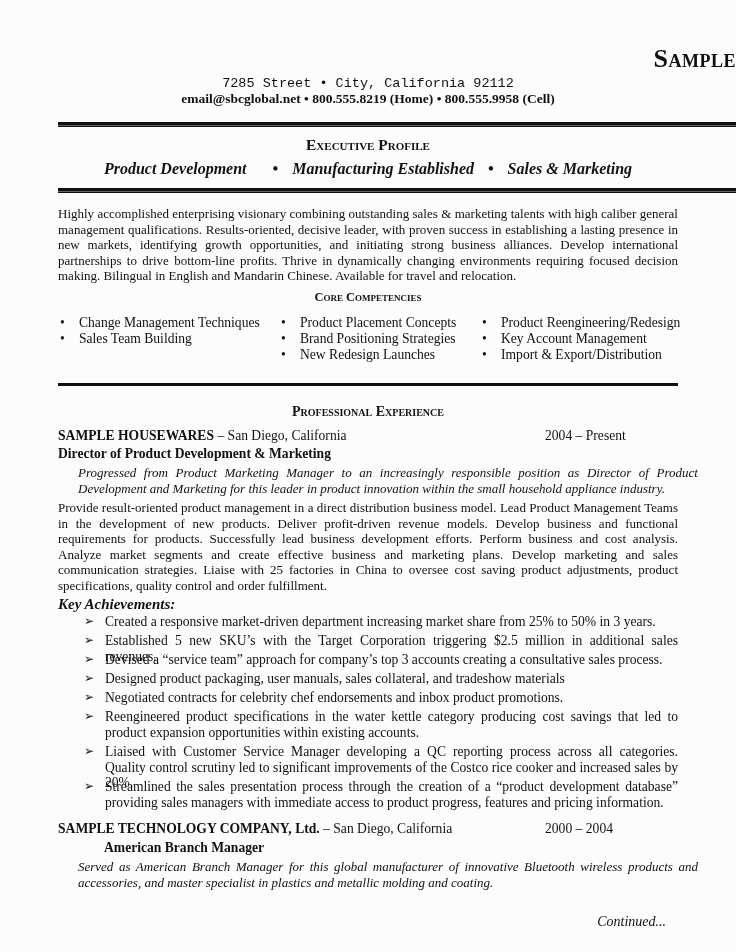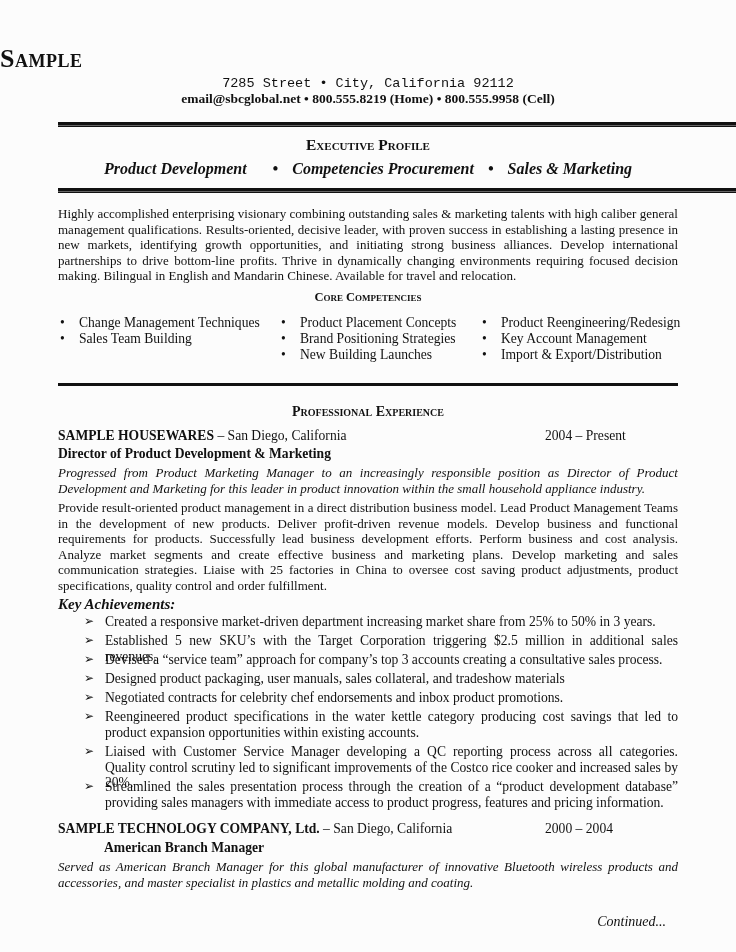--- a/index.html
+++ b/index.html
@@ -1,34 +1,34 @@
 <!DOCTYPE html>
 <html><head>
 <meta charset="utf-8">
 <style>
   html,body{margin:0;padding:0;background:#fcfcfc;}
   body{width:736px;height:952px;overflow:hidden;font-family:"Liberation Serif","DejaVu Serif",serif;color:#111;position:relative;}
   .page{position:absolute;left:0;top:0;width:736px;height:952px;}
-  .name{position:absolute;left:0;width:736px;top:44px;text-align:left;font-weight:bold;font-size:26px;font-variant:small-caps;letter-spacing:0.5px;}
+  .name{position:absolute;left:0;width:736px;top:44px;text-align:right;font-weight:bold;font-size:26px;font-variant:small-caps;letter-spacing:0.5px;}
   .addr{position:absolute;left:0;width:736px;top:76px;text-align:center;font-size:13.5px;font-family:Liberation Mono, monospace;}
   .contact{position:absolute;left:0;width:736px;top:91px;text-align:center;font-size:13.5px;font-weight:bold;}
   .rule-double{position:absolute;left:58px;width:678px;height:3px;background:#111;border-bottom:1px solid #666;box-shadow:0 1px 0 #111;}
   .rule-single{position:absolute;left:58px;width:620px;height:3px;background:#111;}
   .sec-title{position:absolute;left:0;width:736px;text-align:center;font-weight:bold;font-variant:small-caps;}
   .tagline{position:absolute;left:0;width:736px;top:160px;text-align:center;font-size:16px;font-weight:bold;font-style:italic;}
   .tagline .dot{margin:0 10px;}
   .para{position:absolute;left:58px;width:620px;font-size:13px;line-height:15.6px;text-align:justify;}
   .comp{position:absolute;top:315px;font-size:13.6px;line-height:16px;}
   .comp div{white-space:nowrap;}
   .comp .b{display:inline-block;width:19px;text-align:left;padding-left:2px;}
   .job-line{position:absolute;left:58px;width:620px;font-size:13.6px;}
   .job-line .co{font-weight:bold;}
   .job-line .dates{position:absolute;left:487px;top:0;}
   .role{position:absolute;left:58px;font-size:13.6px;font-weight:bold;}
-  .italic{font-style:italic;}
+  .italic{font-style:italic;margin-left:20px;}
   .ka-title{position:absolute;left:58px;top:596px;font-size:15px;font-weight:bold;font-style:italic;}
   .ach{position:absolute;left:84px;width:594px;font-size:13.6px;line-height:15.6px;}
   .ach .arrow{position:absolute;left:0;top:0;font-size:12px;}
   .ach .txt{display:block;margin-left:21px;text-align:justify;}
   .continued{position:absolute;right:70px;top:914px;font-size:14px;font-style:italic;}
 </style>
 </head>
 <body>
 
 <div class="page">
@@ -37,39 +37,39 @@
   <div class="addr">7285 Street • City, California 92112</div>
   <div class="contact">email@sbcglobal.net • 800.555.8219 (Home) • 800.555.9958 (Cell)</div>
 
   <div class="rule-double" style="top:122px;"></div>
 
   <div class="sec-title" style="top:136px;font-size:15.5px;">Executive Profile</div>
 
   <div class="tagline">
     <span>Product Development</span>
     <span class="dot" style="margin-left:22px;">•</span>
-    <span>Competencies Procurement</span>
+    <span>Manufacturing Established</span>
     <span class="dot">•</span>
     <span>Sales &amp; Marketing</span>
   </div>
 
   <div class="rule-double" style="top:188px;"></div>
 
   <div class="para" style="top:206px;">Highly accomplished enterprising visionary combining outstanding sales &amp; marketing talents with high caliber general management qualifications.  Results-oriented, decisive leader, with proven success in establishing a lasting presence in new markets, identifying growth opportunities, and initiating strong business alliances. Develop international partnerships to drive bottom-line profits. Thrive in dynamically changing environments requiring focused decision making. Bilingual in English and Mandarin Chinese. Available for travel and relocation.</div>
 
   <div class="sec-title" style="top:290px;font-size:12.5px;">Core Competencies</div>
 
   <div class="comp" style="left:58px;">
     <div><span class="b">•</span><span>Change Management Techniques</span></div>
     <div><span class="b">•</span><span>Sales Team Building</span></div>
   </div>
   <div class="comp" style="left:279px;">
     <div><span class="b">•</span><span>Product Placement Concepts</span></div>
     <div><span class="b">•</span><span>Brand Positioning Strategies</span></div>
-    <div><span class="b">•</span><span>New Building Launches</span></div>
+    <div><span class="b">•</span><span>New Redesign Launches</span></div>
   </div>
   <div class="comp" style="left:480px;">
     <div><span class="b">•</span><span>Product Reengineering/Redesign</span></div>
     <div><span class="b">•</span><span>Key Account Management</span></div>
     <div><span class="b">•</span><span>Import &amp; Export/Distribution</span></div>
   </div>
 
   <div class="rule-single" style="top:383px;"></div>
 
   <div class="sec-title" style="top:404px;font-size:14px;">Professional Experience</div>

